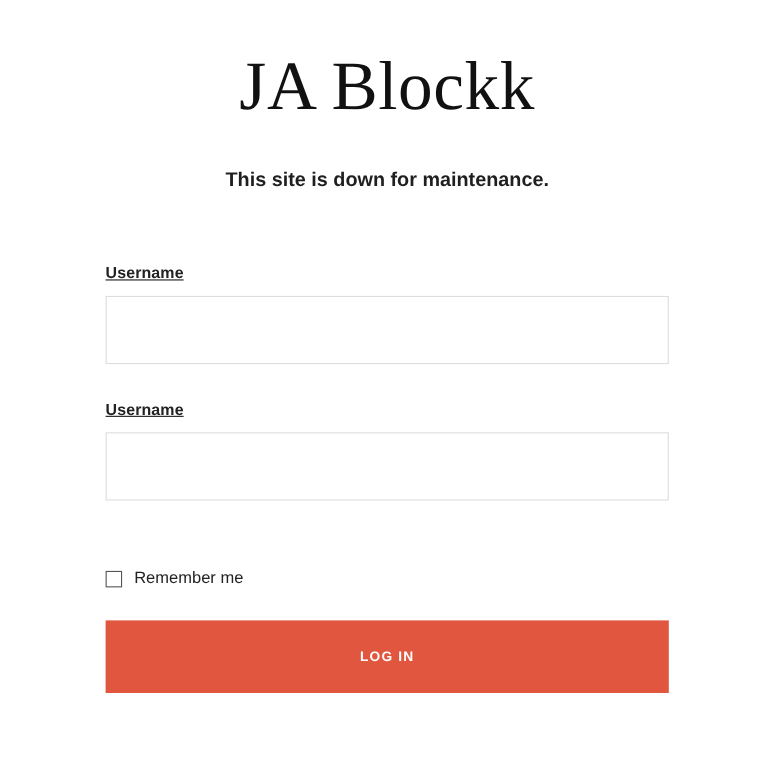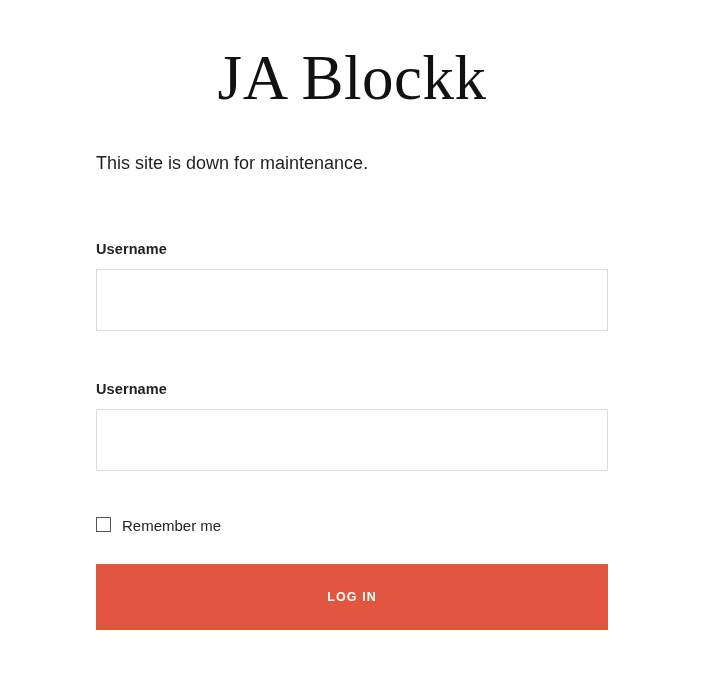--- a/index.html
+++ b/index.html
@@ -32,33 +32,35 @@
     line-height: 1.1;
     font-weight: 400;
     text-align: center;
     color: #111111;
     letter-spacing: 0.5px;
     margin: 0;
     padding: 0;
   }
   .maintenance-block {
     margin-top: 34px;
-    text-align: left;
+    text-align: center;
+    font-weight: bold;
   }
   .maintenance-line {
     font-size: 18px;
     line-height: 32px;
     color: #1f1f1f;
     font-family: "Liberation Sans", sans-serif;
   }
   .login-form {
     margin-top: 62px;
   }
   .field {
-    margin-bottom: 24px;
+    margin-bottom: 8px;
+    text-decoration: underline;
   }
   .field-label {
     display: block;
     font-size: 14.5px;
     font-weight: 700;
     color: #222222;
     margin-bottom: 12px;
     letter-spacing: 0.1px;
   }
   .field-input {
@@ -73,22 +75,22 @@
     color: #222222;
     padding: 0 14px;
     outline: none;
     border-radius: 0;
   }
   .field-spacer {
     height: 26px;
   }
   .remember-row {
     display: flex;
-    align-items: flex-start;
-    margin-top: 46px;
+    align-items: flex-end;
+    margin-top: 62px;
   }
   .checkbox {
     width: 15px;
     height: 15px;
     border: 1px solid #555555;
     background: #ffffff;
     box-sizing: border-box;
     margin-right: 11px;
     flex: none;
     cursor: pointer;

